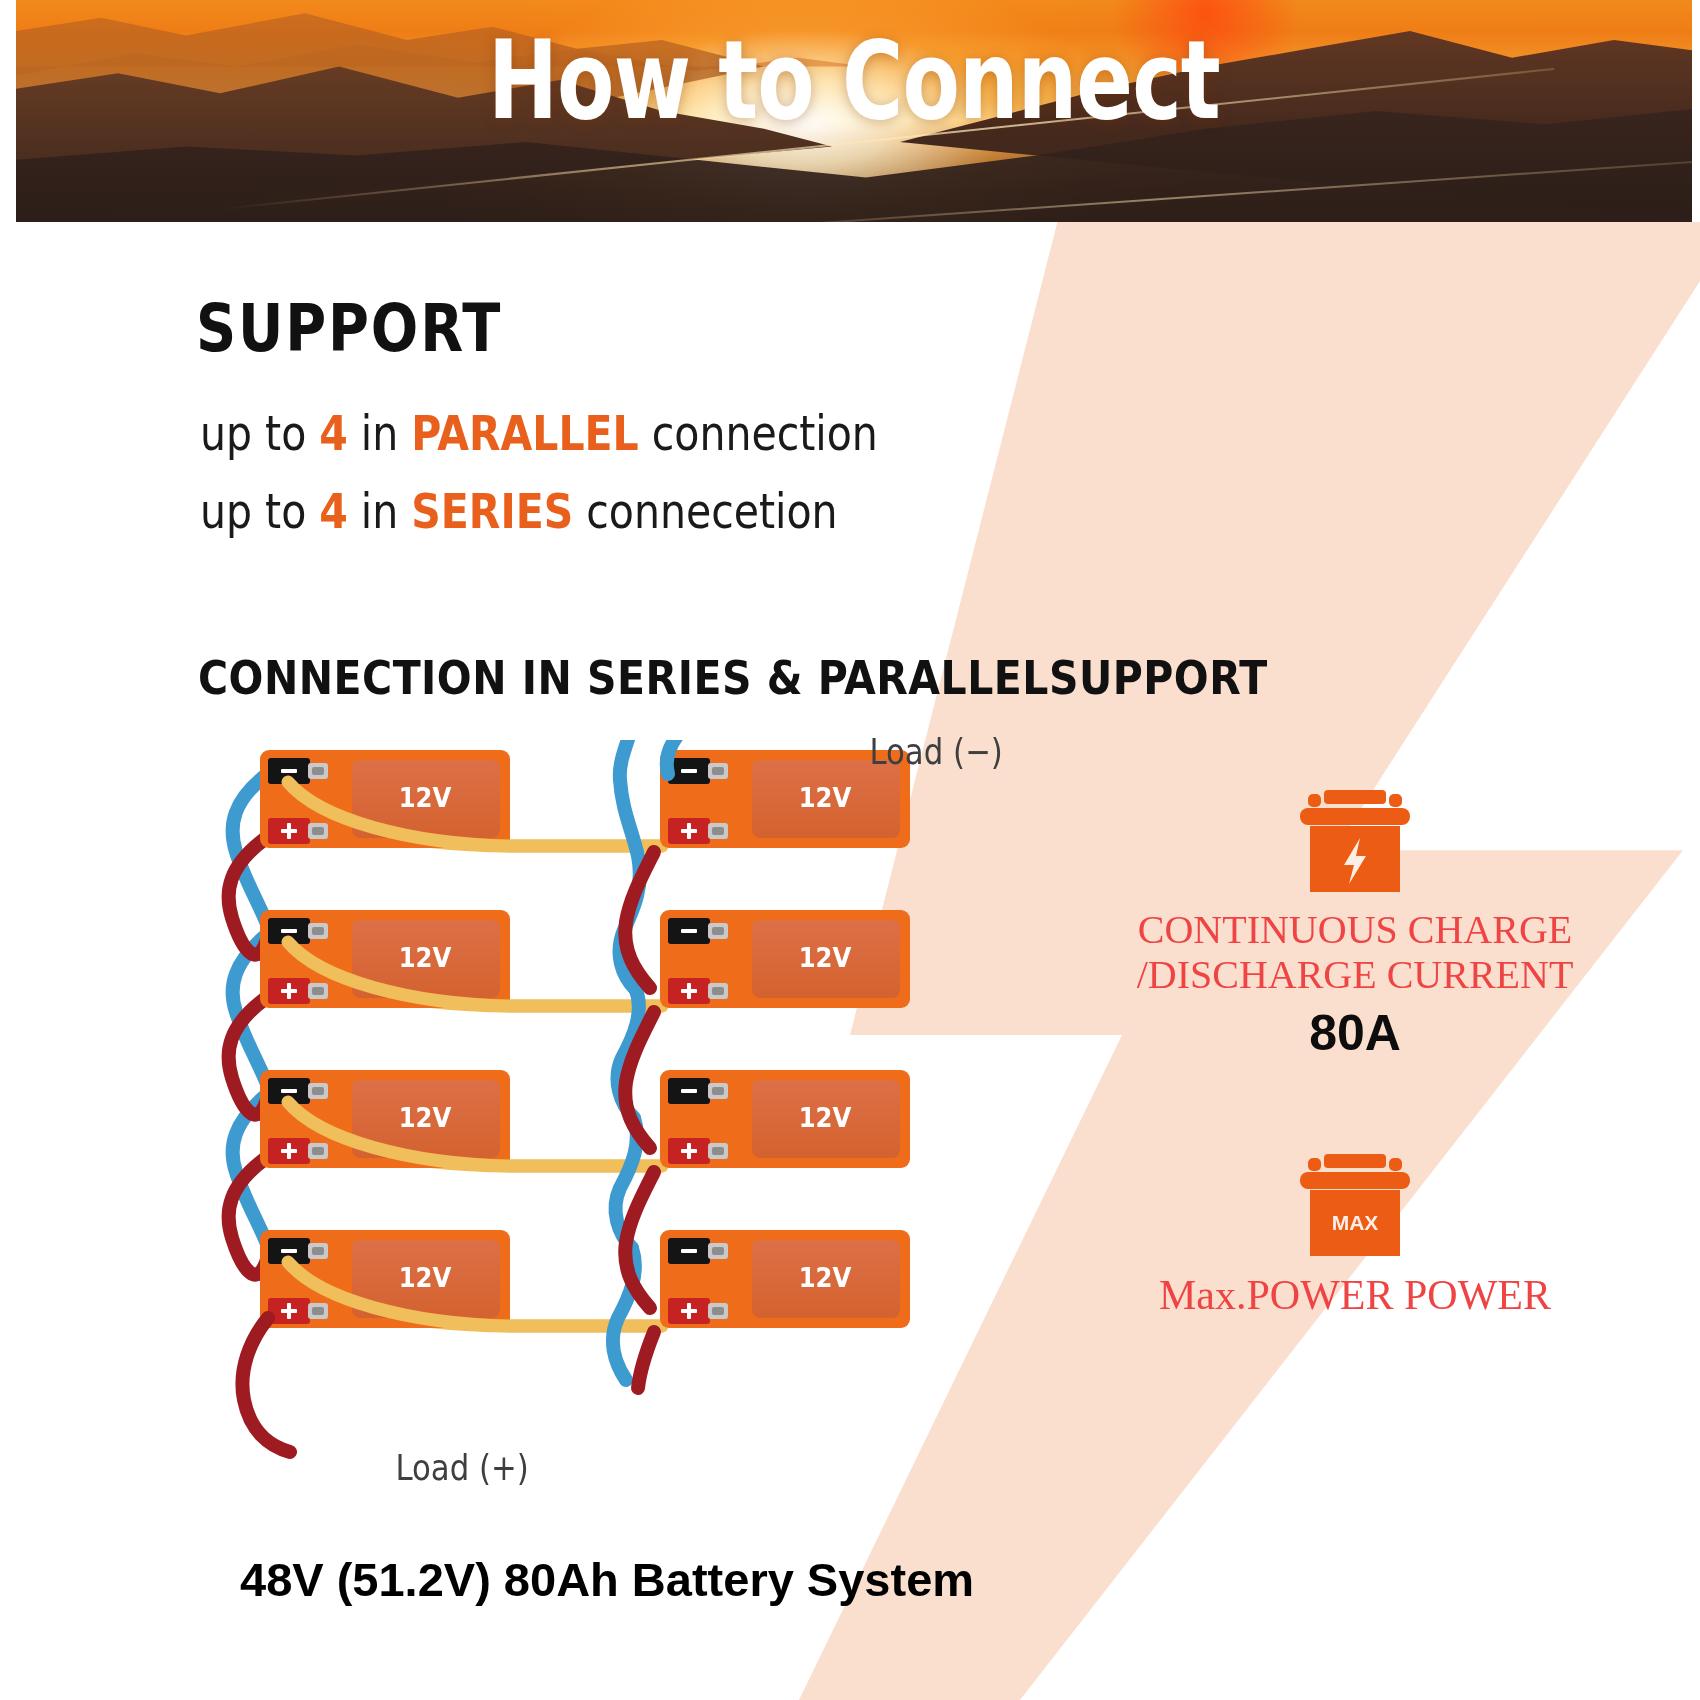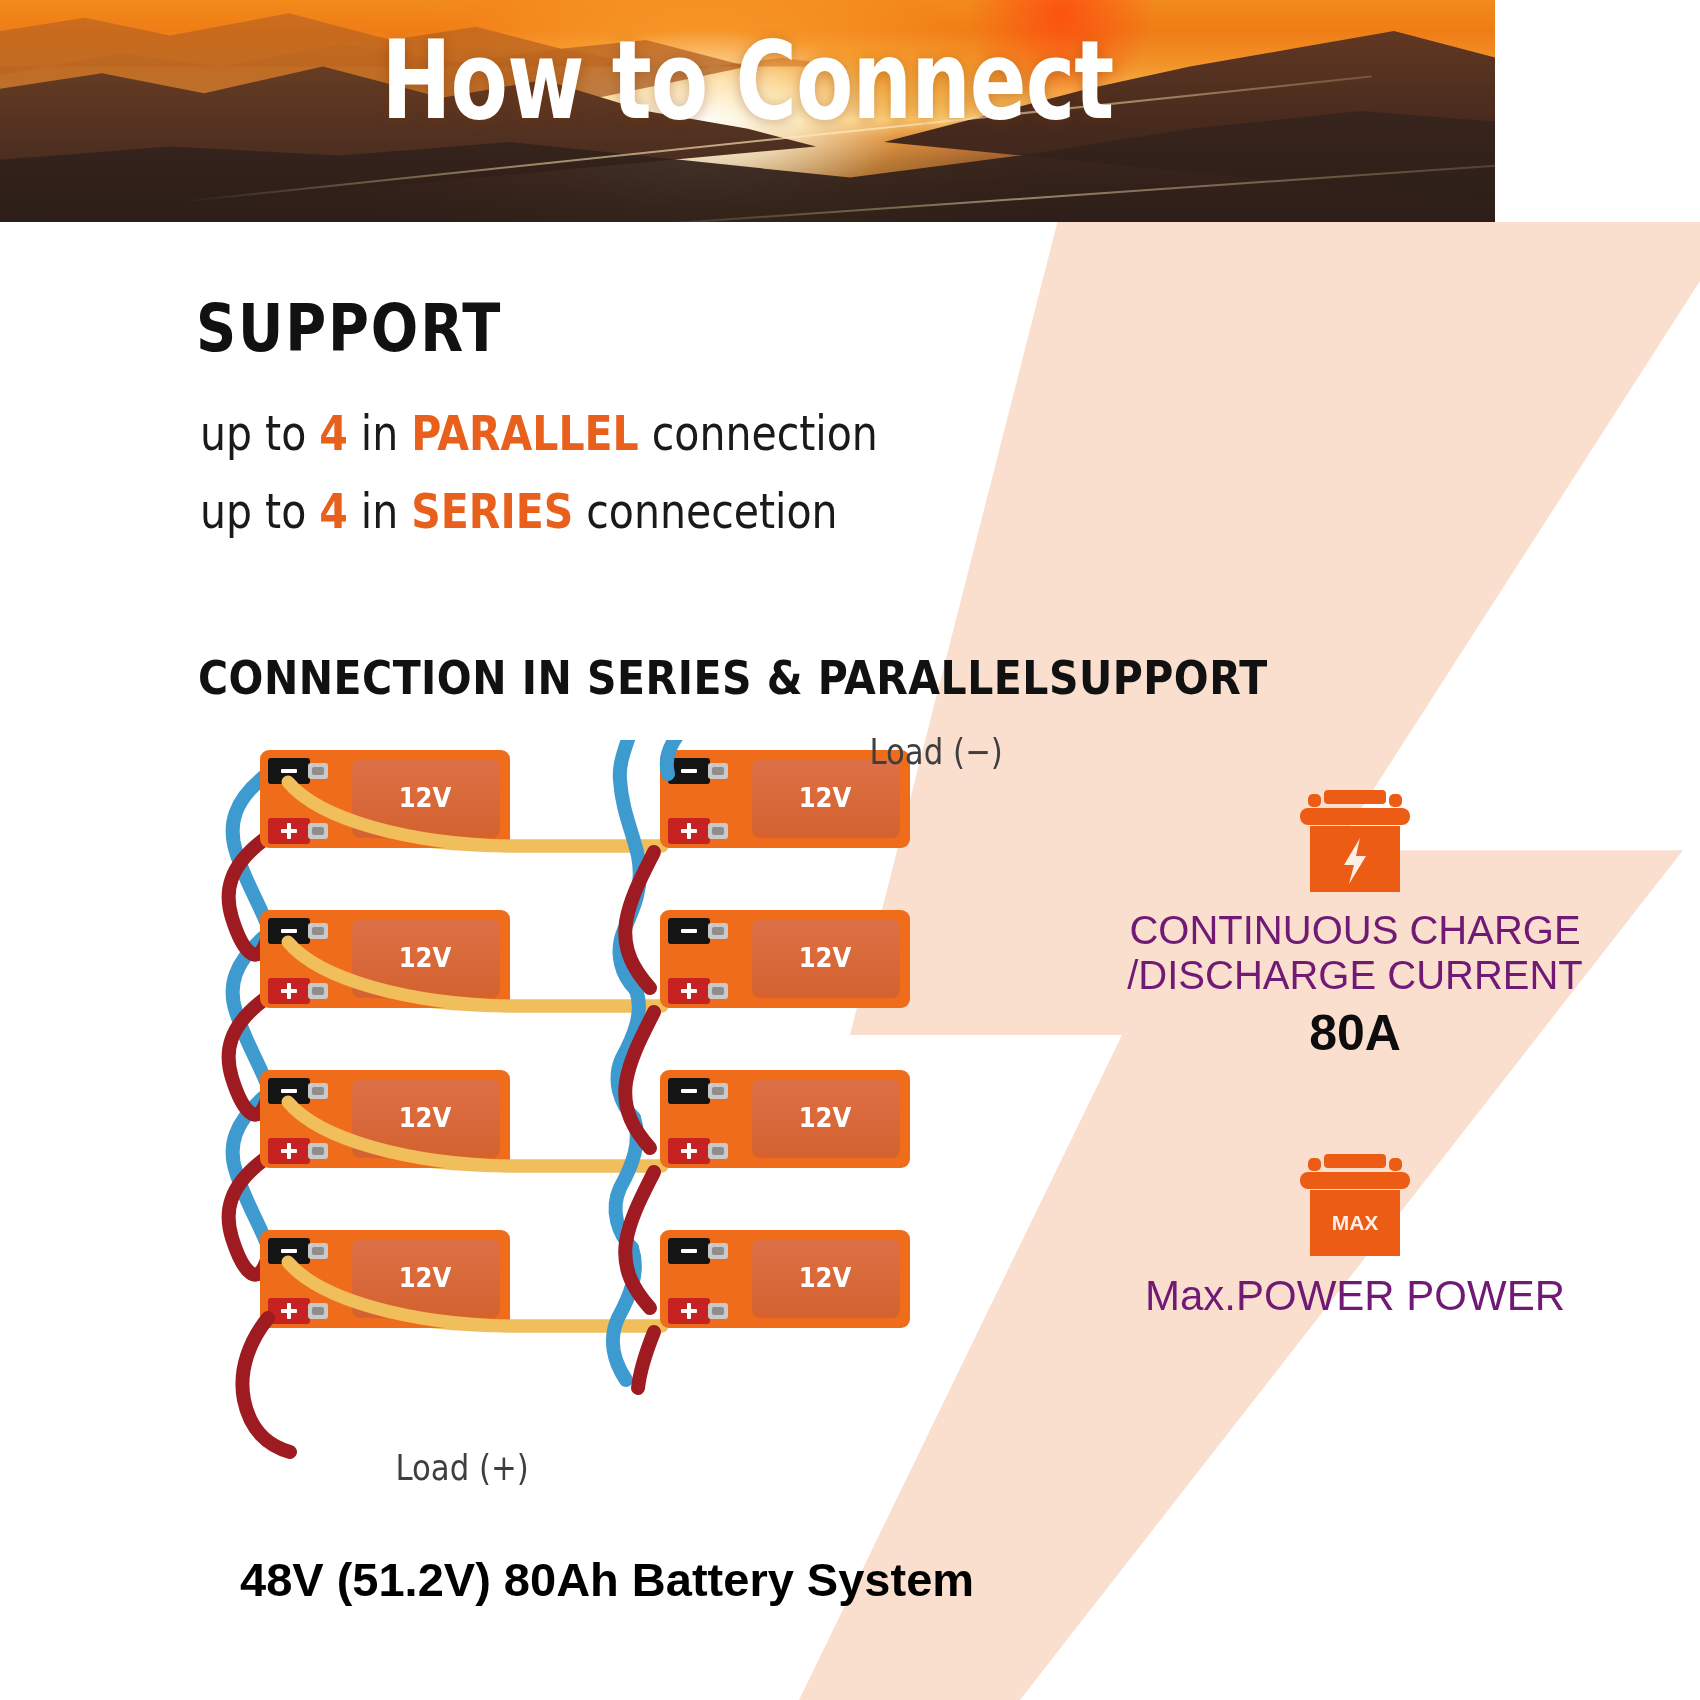--- a/index.html
+++ b/index.html
@@ -12,22 +12,22 @@
     width: 1700px;
     height: 1700px;
     overflow: hidden;
     background: #ffffff;
     font-family: "Liberation Sans", sans-serif;
   }
 
   
   .hero {
     position: absolute;
-    left: 0; top: 0;
-    width: 1495px; height: 222px;
+    left: 16px; top: 0;
+    width: 1676px; height: 222px;
     overflow: hidden;
   }
   .hero-sky2 {
     position: absolute; inset: 0;
     background:
       linear-gradient(180deg,
         #f28a1b 0%, #ef7d16 14%, #f2952a 30%,
         #f8bd5e 46%, #fddb94 54%,
         #c5763a 62%, #8a5330 72%,
         #5a3524 84%, #3d2a22 100%);
@@ -194,23 +194,23 @@
   
   .spec-col {
     position: absolute;
     left: 1090px; top: 790px;
     width: 530px;
     text-align: center;
   }
   .spec-block { margin-bottom: 50px; }
   .spec-icon { display: block; margin: 0 auto 10px; }
   .spec-label {
-    font-family: Liberation Sans, sans-serif;
+    font-family: Liberation Serif, serif;
     font-size: 40px;
-    color: #701a75;
+    color: #ef4444;
     line-height: 1.12;
     white-space: pre-line;
   }
   .spec-value {
     font-family: "Liberation Sans", sans-serif;
     font-size: 50px;
     font-weight: 700;
     color: #0d0d0d;
     margin-top: 6px;
     text-align: center;

